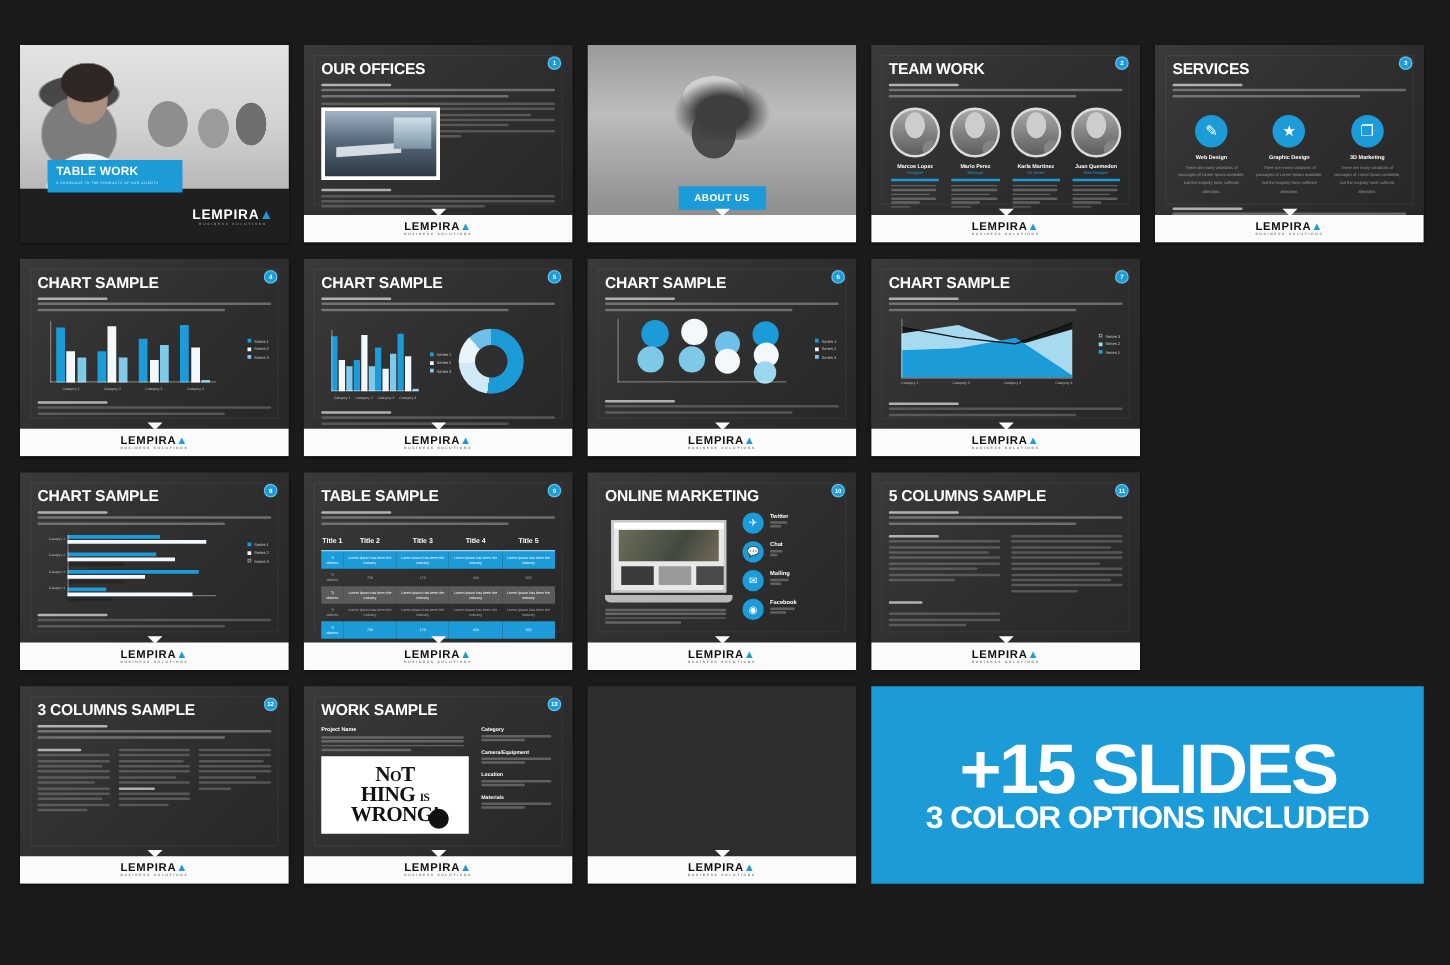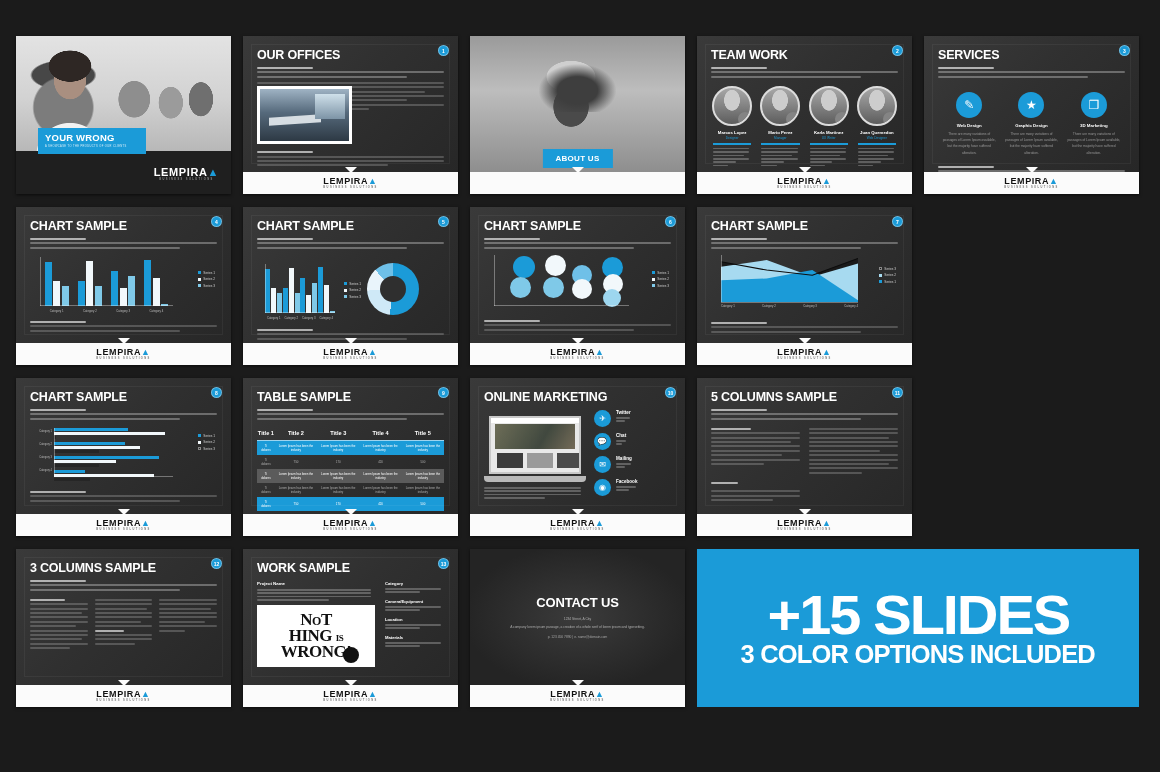--- a/index.html
+++ b/index.html
@@ -301,21 +301,21 @@
         <div class="photo"></div>
           <div class="woman"></div>
       </div>
       <div class="cover-foot">
         <div class="logo">
           <span>LEMPIRA</span><span class="tri">▲</span>
           <div class="logo-sub">BUSINESS SOLUTIONS</div>
         </div>
       </div>
       <div class="cover-tag">
-        <div class="t">YOUR WRONG</div>
+        <div class="t">TABLE WORK</div>
         <div class="st">A SHOWCASE TO THE PRODUCTS OF OUR CLIENTS</div>
       </div>
     </div>
 
     <div class="slide">
       <div class="body-dark">
         <div class="inner-panel"></div>
         <div class="s-title">OUR OFFICES</div>
         <div class="s-lead">
           <div class="tl b w30"></div>
@@ -1122,28 +1122,20 @@
         </div>
       </div>
       <div class="badge">13</div>
       <div class="footer-bar">
         <div class="logo"><span>LEMPIRA</span><span class="tri">▲</span>
           <div class="logo-sub">BUSINESS SOLUTIONS</div></div>
       </div>
     </div>
 
     <div class="slide">
-      <div class="photo-slide">
-        <div class="contact-inner">
-          <div class="contact-title">CONTACT US</div>
-          <div class="contact-sub">1234 Street, A City</div>
-          <div class="contact-sub" style="margin-top:1px;max-width:140px">A company lorem ipsum passage, a creation of a whole serif of lorem ipsum and typesetting.</div>
-          <div class="contact-meta">p. 123 456 7890   |   e. name@domain.com</div>
-        </div>
-      </div>
       <div class="footer-bar">
         <div class="logo"><span>LEMPIRA</span><span class="tri">▲</span>
           <div class="logo-sub">BUSINESS SOLUTIONS</div></div>
       </div>
     </div>
 
     <div class="promo">
       <div class="promo-1">+15 SLIDES</div>
       <div class="promo-2">3 COLOR OPTIONS INCLUDED</div>
     </div>

